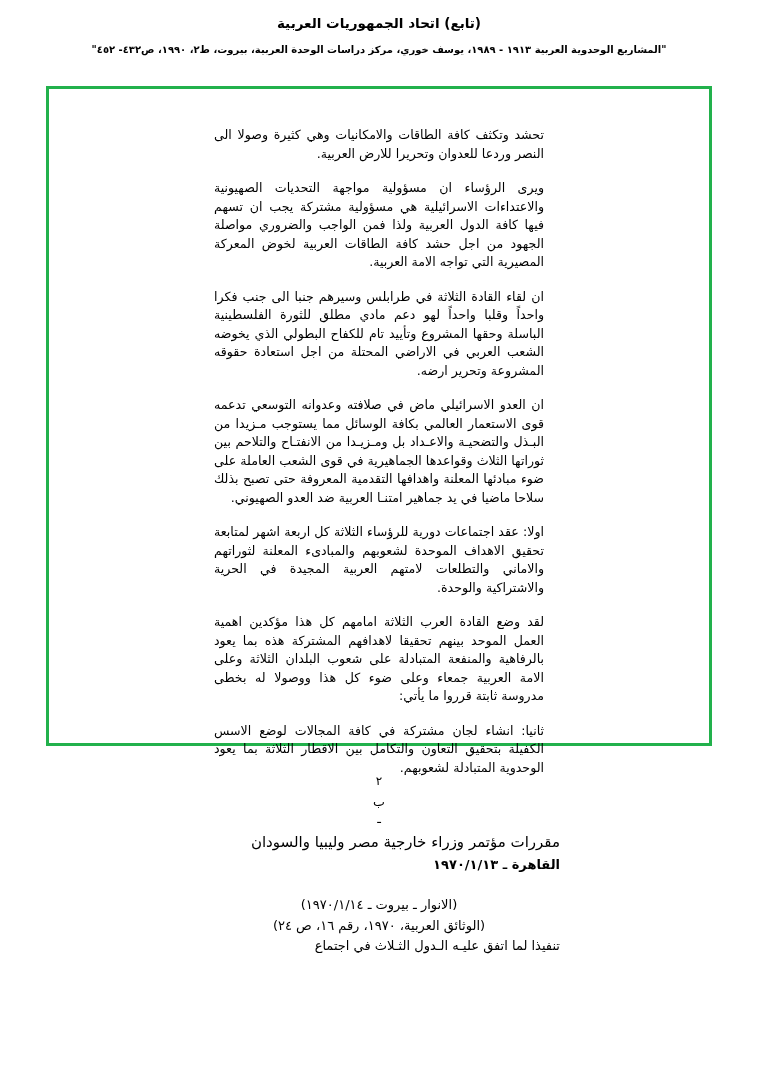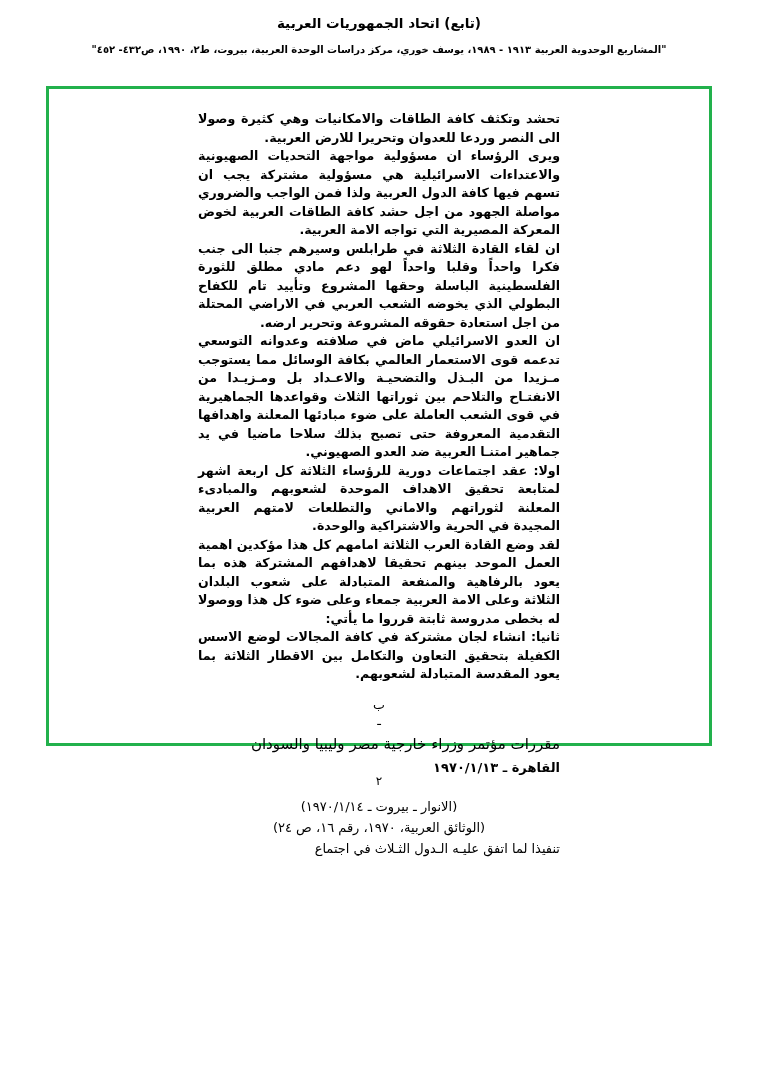--- a/index.html
+++ b/index.html
@@ -49,27 +49,26 @@
   .content {
     position: absolute;
     top: 96px;
     right: 56px;
     left: 56px;
     bottom: 74px;
     box-sizing: border-box;
     padding: 14px 142px 10px 142px;
   }
   p.para {
-    margin: 0;
+    margin: 16px;
     font-size: 12.6px;
     line-height: 1.47;
     text-align: justify;
     text-align-last: right;
     letter-spacing: 0px;
-    font-weight: bold;
   }
   .section-b {
     text-align: center;
     margin-top: 12px;
     font-size: 12.6px;
     line-height: 1.5;
   }
   .section-b .letter {
     font-weight: normal;
     font-size: 12.6px;
@@ -125,21 +124,21 @@
   <div class="frame"></div>
 
   <div class="content">
 
     <p class="para">تحشد وتكثف كافة الطاقات والامكانيات وهي كثيرة وصولا الى النصر وردعا للعدوان وتحريرا للارض العربية.</p>
     <p class="para">ويرى الرؤساء ان مسؤولية مواجهة التحديات الصهيونية والاعتداءات الاسرائيلية هي مسؤولية مشتركة يجب ان تسهم فيها كافة الدول العربية ولذا فمن الواجب والضروري مواصلة الجهود من اجل حشد كافة الطاقات العربية لخوض المعركة المصيرية التي تواجه الامة العربية.</p>
     <p class="para">ان لقاء القادة الثلاثة في طرابلس وسيرهم جنبا الى جنب فكرا واحداً وقلبا واحداً لهو دعم مادي مطلق للثورة الفلسطينية الباسلة وحقها المشروع وتأييد تام للكفاح البطولي الذي يخوضه الشعب العربي في الاراضي المحتلة من اجل استعادة حقوقه المشروعة وتحرير ارضه.</p>
     <p class="para">ان العدو الاسرائيلي ماض في صلافته وعدوانه التوسعي تدعمه قوى الاستعمار العالمي بكافة الوسائل مما يستوجب مـزيدا من البـذل والتضحيـة والاعـداد بل ومـزيـدا من الانفتـاح والتلاحم بين ثوراتها الثلاث وقواعدها الجماهيرية في قوى الشعب العاملة على ضوء مبادئها المعلنة واهدافها التقدمية المعروفة حتى تصبح بذلك سلاحا ماضيا في يد جماهير امتنـا العربية ضد العدو الصهيوني.</p>
     <p class="para">اولا: عقد اجتماعات دورية للرؤساء الثلاثة كل اربعة اشهر لمتابعة تحقيق الاهداف الموحدة لشعوبهم والمبادىء المعلنة لثوراتهم والاماني والتطلعات لامتهم العربية المجيدة في الحرية والاشتراكية والوحدة.</p>
     <p class="para">لقد وضع القادة العرب الثلاثة امامهم كل هذا مؤكدين اهمية العمل الموحد بينهم تحقيقا لاهدافهم المشتركة هذه بما يعود بالرفاهية والمنفعة المتبادلة على شعوب البلدان الثلاثة وعلى الامة العربية جمعاء وعلى ضوء كل هذا ووصولا له بخطى مدروسة ثابتة قرروا ما يأتي:</p>
-    <p class="para">ثانيا: انشاء لجان مشتركة في كافة المجالات لوضع الاسس الكفيلة بتحقيق التعاون والتكامل بين الاقطار الثلاثة بما يعود المقدسة المتبادلة لشعوبهم.</p>
+    <p class="para">ثانيا: انشاء لجان مشتركة في كافة المجالات لوضع الاسس الكفيلة بتحقيق التعاون والتكامل بين الاقطار الثلاثة بما يعود الوحدوية المتبادلة لشعوبهم.</p>
 
     <div class="section-b">
       <span class="letter">ب</span>
       <span class="rule">ـ</span>
     </div>
 
     <div class="sub-title">مقررات مؤتمر وزراء خارجية مصر وليبيا والسودان</div>
     <div class="sub-place">القاهرة ـ ١٩٧٠/١/١٣</div>
 
     <div class="cite">

